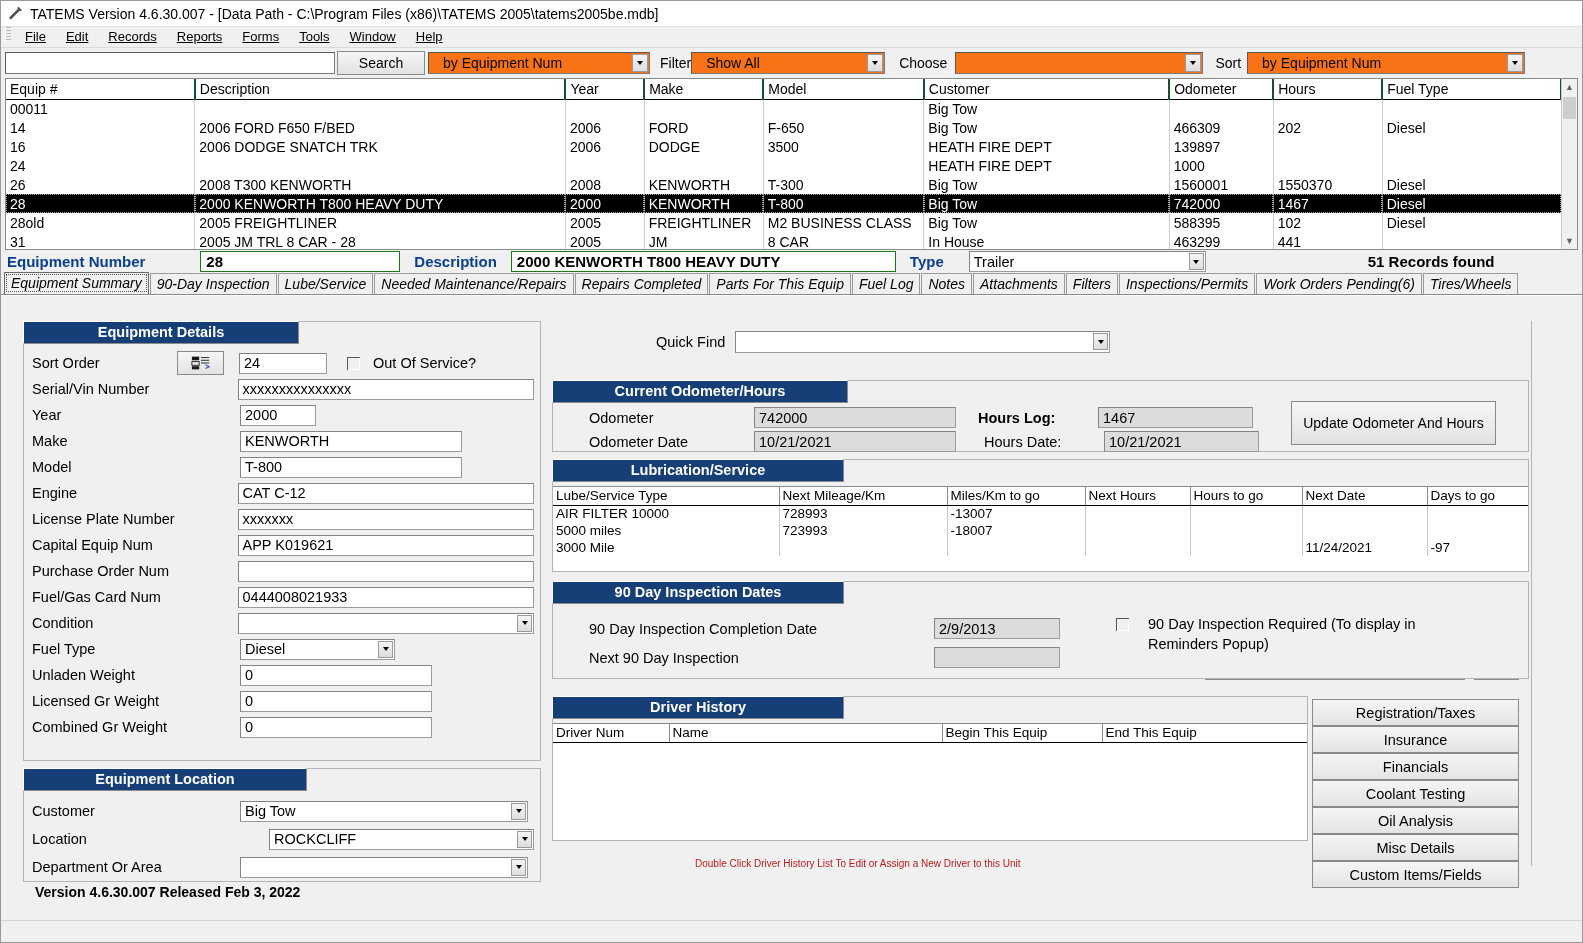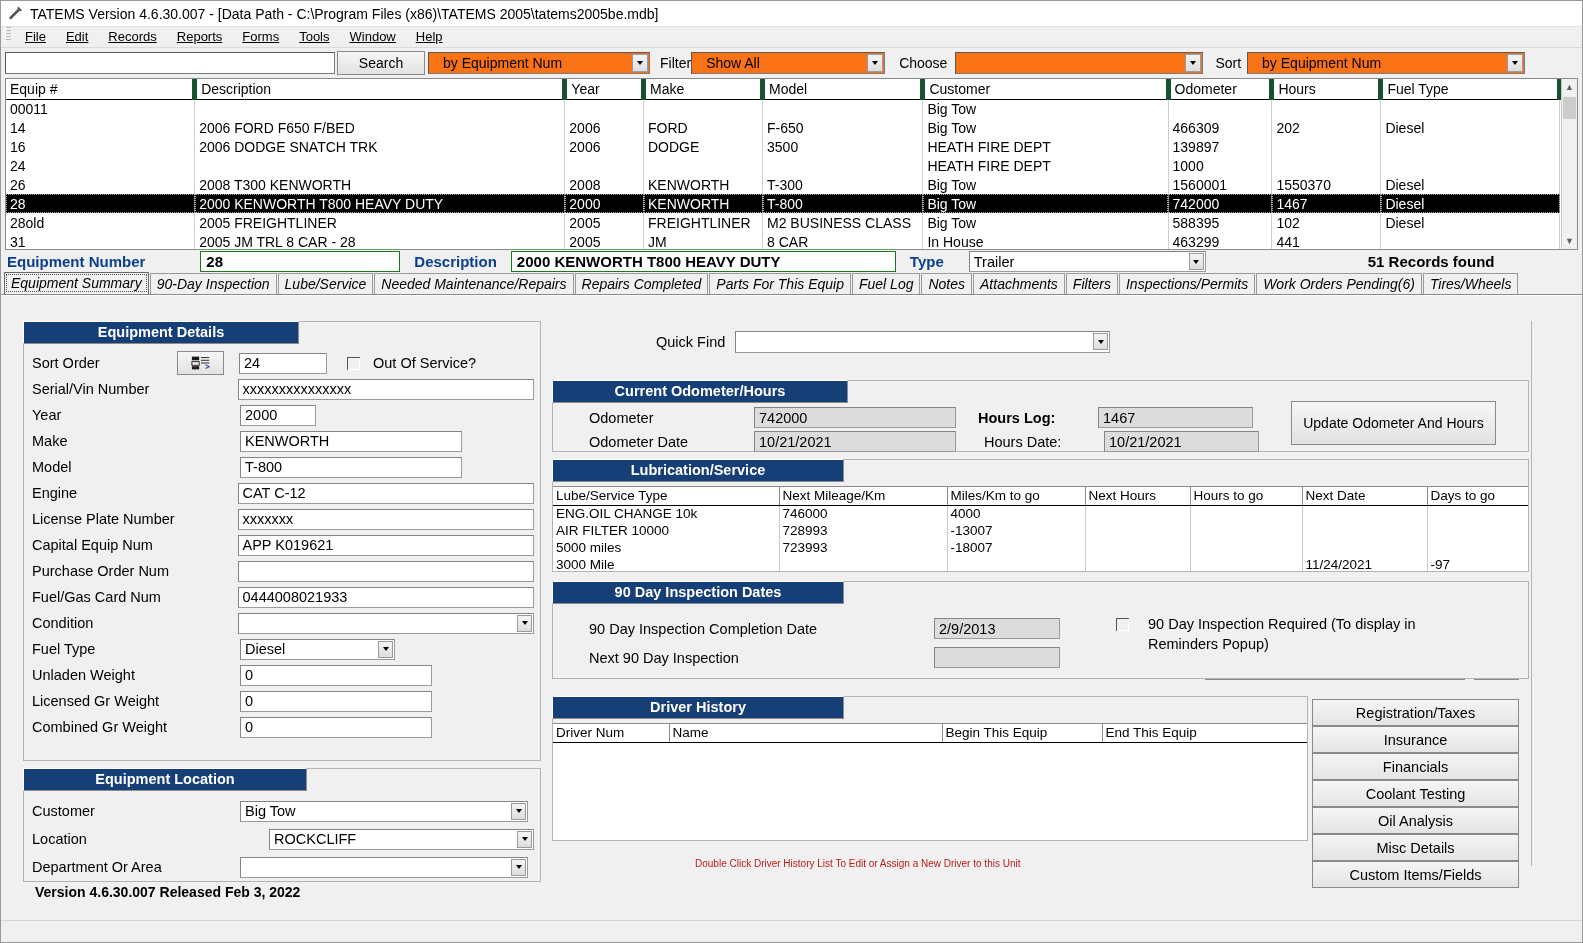--- a/index.html
+++ b/index.html
@@ -123,21 +123,21 @@
   table.grid {
     border-collapse: collapse;
     width: 1556px;
     table-layout: fixed;
     font-size: 13.5px;
   }
   table.grid th {
     text-align: left;
     font-weight: normal;
     background: #fff;
-    border-right: 5px solid #14532d;
+    border-right: 2px solid #14532d;
     border-bottom: 1px solid #000;
     padding: 1px 0 1px 4px;
     height: 20px;
     font-size: 14px;
     color: #000;
     white-space: nowrap; overflow: hidden;
   }
   table.grid td {
     border-right: 1px solid #cfcfcf;
     padding: 0px 0 0px 4px;
@@ -703,29 +703,20 @@
               <th>Next Mileage/Km</th>
               <th>Miles/Km to go</th>
               <th>Next Hours</th>
               <th>Hours to go</th>
               <th>Next Date</th>
               <th>Days to go</th>
             </tr>
           </thead>
           <tbody>
             <tr>
-                <td>ENG.OIL CHANGE 10k</td>
-                <td>746000</td>
-                <td>4000</td>
-                <td></td>
-                <td></td>
-                <td></td>
-                <td></td>
-              </tr>
-            <tr>
                 <td>AIR FILTER 10000</td>
                 <td>728993</td>
                 <td>-13007</td>
                 <td></td>
                 <td></td>
                 <td></td>
                 <td></td>
               </tr>
             <tr>
                 <td>5000 miles</td>

